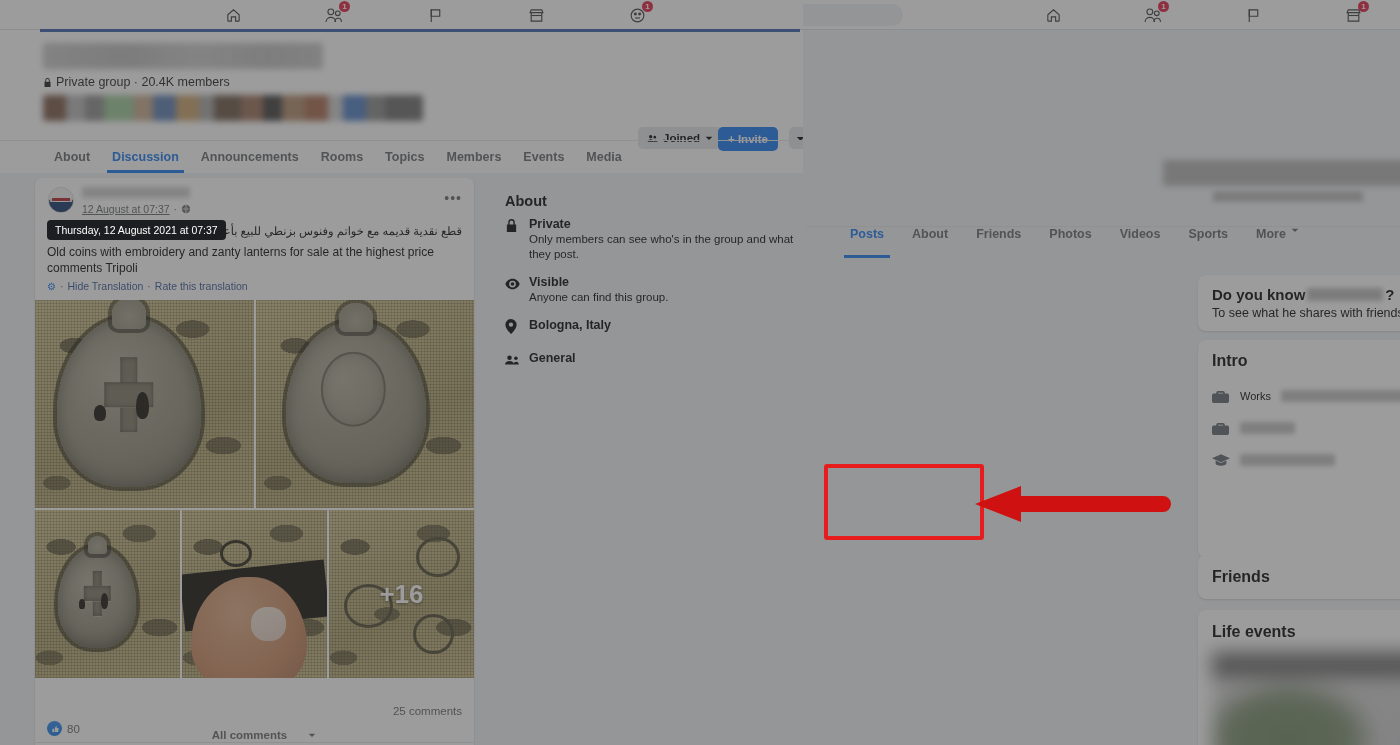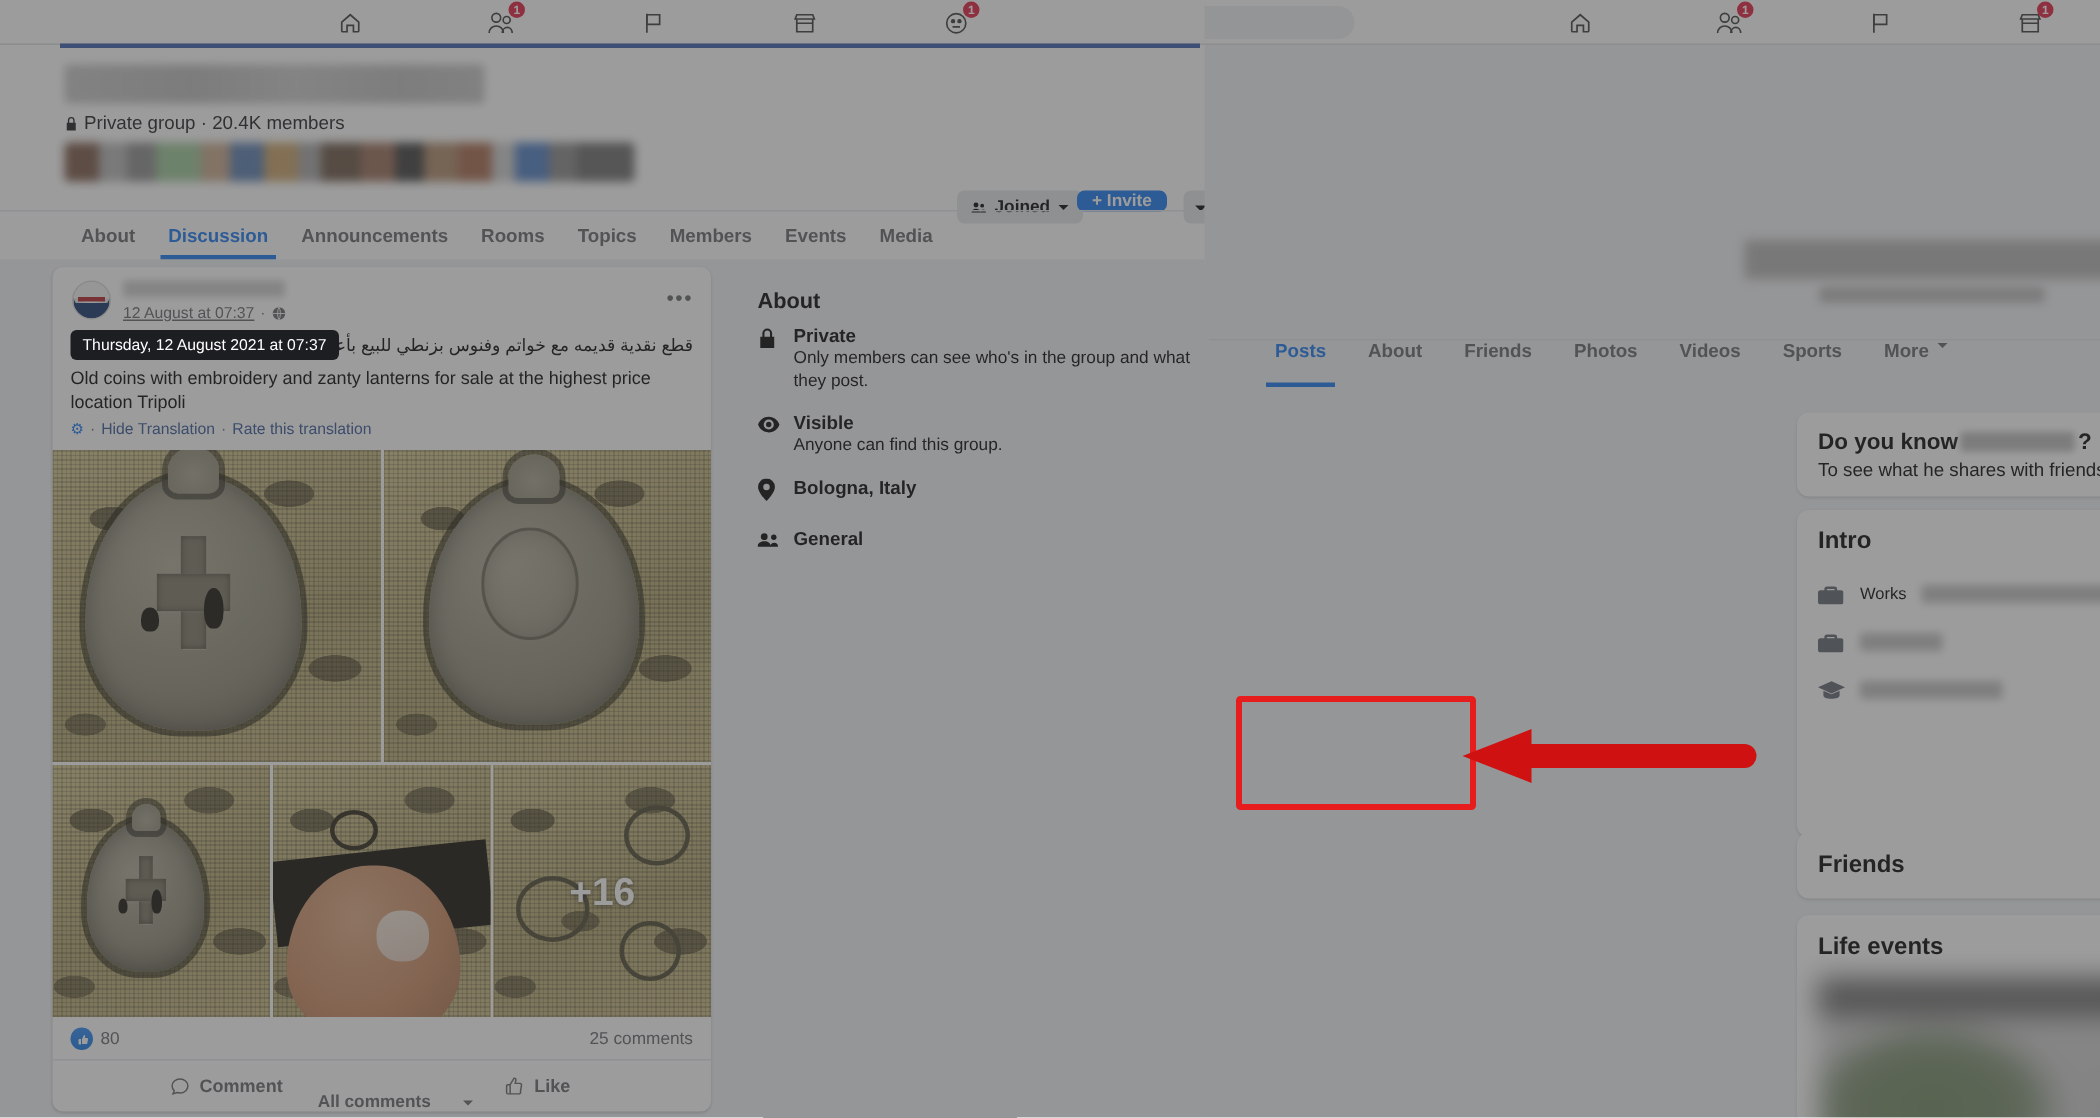--- a/index.html
+++ b/index.html
@@ -57,21 +57,21 @@
     filter: blur(3.2px); border-radius: 3px;
     background: linear-gradient(90deg,#7d5a4a 0 6%,#b8b8b8 6% 11%,#8e8e8e 11% 16%,#9ec89a 16% 24%,#c9a98d 24% 29%,#5b7fb1 29% 35%,#caa36a 35% 41%,#a8a8a8 41% 45%,#6d5848 45% 52%,#9c6f5a 52% 58%,#3f3f3f 58% 63%,#b08a6b 63% 69%,#a96b4f 69% 75%,#cfcfcf 75% 79%,#4f7fc4 79% 85%,#8a8a8a 85% 90%,#6d6d6d 90% 100%);
   }
   .btn-joined {
     position: absolute; left: 638px; top: 94px; height: 22px;
     background: #e4e6eb; border-radius: 5px; color: #050505;
     font-size: 11.5px; font-weight: bold;
     display: flex; align-items: center; gap: 5px; padding: 0 9px; cursor: pointer;
   }
   .btn-invite {
-    position: absolute; left: 718px; top: 94px; height: 14px;
+    position: absolute; left: 718px; top: 94px; height: 24px;
     background: #1877f2; border-radius: 5px; color: #fff;
     font-size: 11.5px; font-weight: bold;
     display: flex; align-items: center; gap: 4px; padding: 0 10px; cursor: pointer;
   }
   .btn-caret {
     position: absolute; left: 789px; top: 94px; width: 22px; height: 22px;
     background: #e4e6eb; border-radius: 5px;
     display:flex; align-items:center; justify-content:center; cursor:pointer;
   }
 
@@ -490,21 +490,21 @@
             <span>·</span>
             <svg width="10" height="10" viewBox="0 0 24 24" fill="#65676b">
                 <circle cx="12" cy="12" r="10"></circle>
                 <path d="M2 12h20M12 2c3 3.5 3 16.5 0 20M12 2c-3 3.5-3 16.5 0 20" stroke="#fff" stroke-width="1.4" fill="none"></path>
               </svg>
           </div>
           <div class="post-dots">•••</div>
           <div class="tooltip">Thursday, 12 August 2021 at 07:37</div>
         </div>
         <div class="post-text-ar">قطع نقدية قديمه مع خواتم وفنوس بزنطي للبيع بأعلى سعر المكان طرابلس</div>
-        <div class="post-text-en">Old coins with embroidery and zanty lanterns for sale at the highest price location Tripoli</div>
+        <div class="post-text-en">Old coins with embroidery and zanty lanterns for sale at the highest price comments Tripoli</div>
         <div class="translate-row">
           <span class="gear-mini">⚙</span>
           <span>·</span>
           <a>Hide Translation</a>
           <span>·</span>
           <a>Rate this translation</a>
         </div>
 
         <div class="collage">
           <div class="cell big">
@@ -545,21 +545,21 @@
               <div class="fabric"></div>
               <div class="ringshape" style="left:10%;top:44%;width:34%;height:26%"></div>
               <div class="ringshape" style="left:60%;top:16%;width:30%;height:24%"></div>
               <div class="ringshape" style="left:58%;top:62%;width:28%;height:24%"></div>
               <div class="plus-more">+16</div>
             </div>
           </div>
         </div>
 
         <div class="post-stats">
-          <div style="display:flex;align-items:center;">
+          <div style="display:flex;align-items:center;margin-top:36px;">
             <span class="like-chip">
               <svg width="8" height="8" viewBox="0 0 24 24" fill="#fff">
                   <path d="M9 22H6a2 2 0 0 1-2-2v-7a2 2 0 0 1 2-2h3zM11 11l4-8c1.8 0 2.7 1.3 2.3 3L16.6 9H21a2 2 0 0 1 2 2.3l-1.4 8A2 2 0 0 1 19.6 21H11z"></path>
                 </svg>
             </span>
             <span>80</span>
           </div>
           <div>25 comments</div>
         </div>
         <div class="post-actions">

